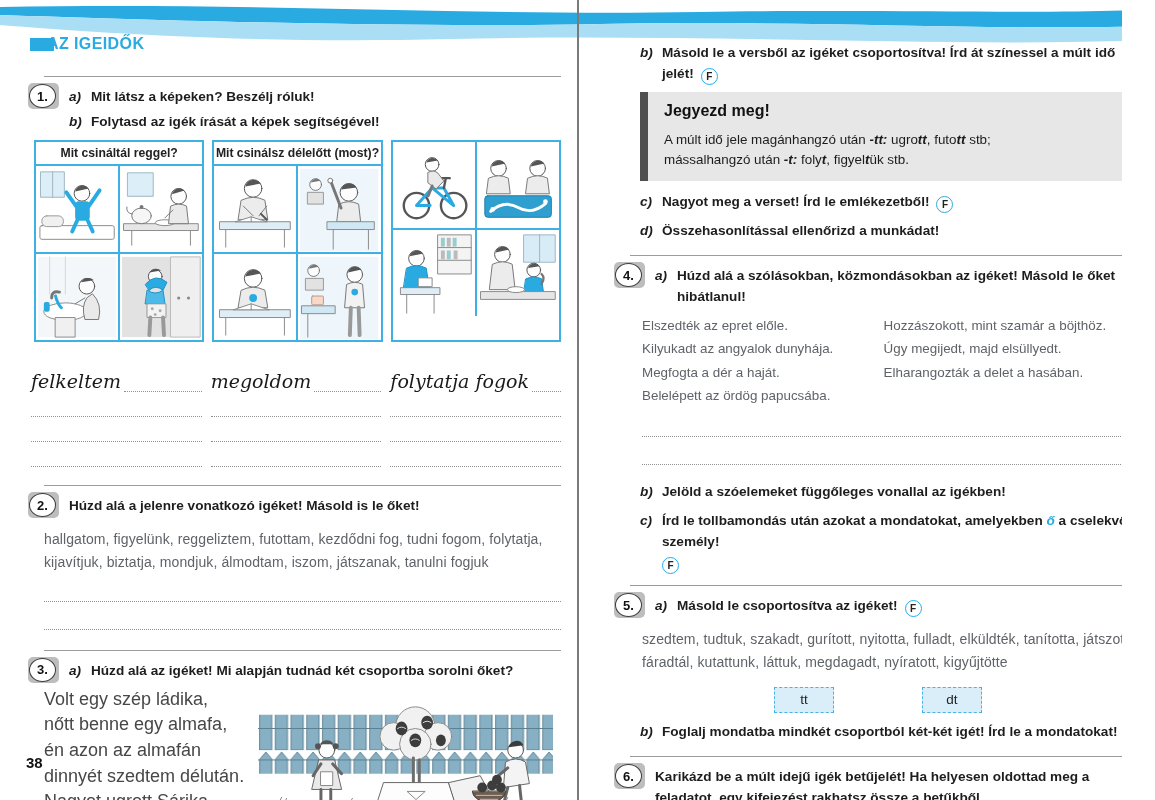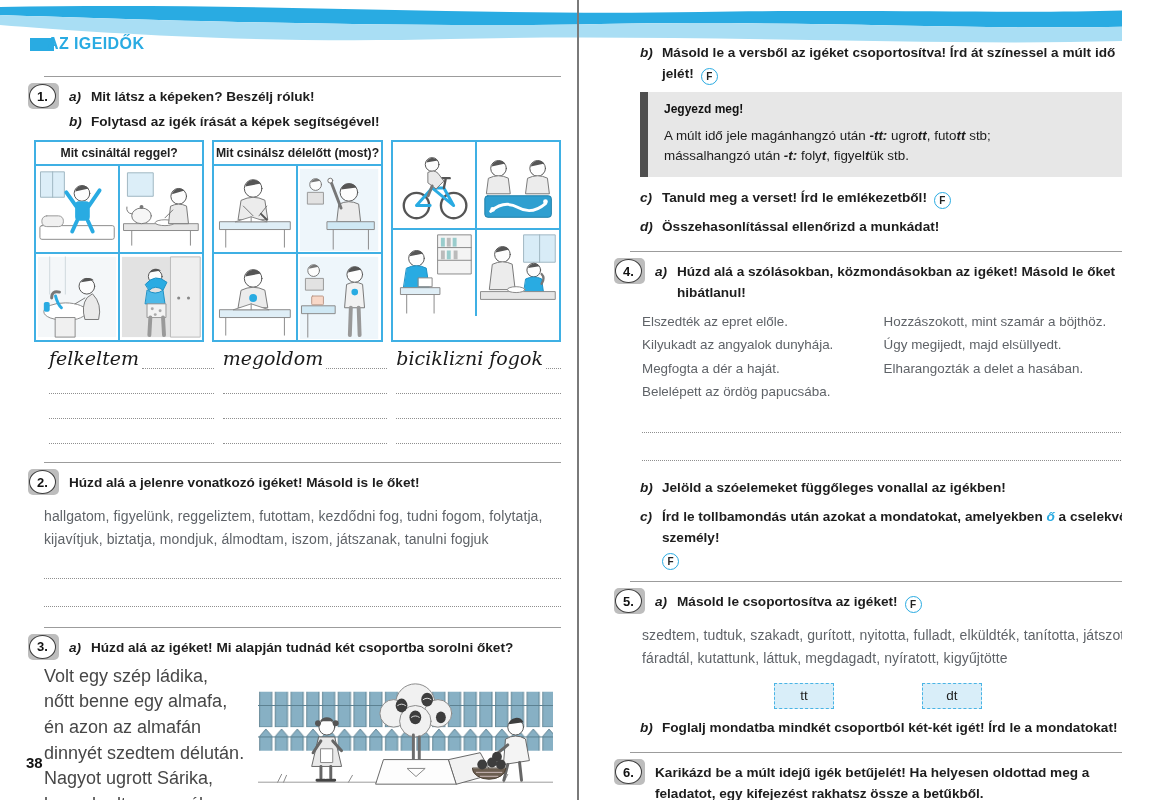--- a/index.html
+++ b/index.html
@@ -22,47 +22,47 @@
                border-radius:50%;display:flex;align-items:center;justify-content:center;
                font-weight:bold;font-size:13px;color:#111;}
   .tasks{flex:1;padding-top:3px;}
   .task{display:flex;gap:8px;font-size:13.6px;font-weight:600;color:#1d1d1d;line-height:1.55;}
   .task .marker{font-style:italic;flex:0 0 14px;}
   .ficon{display:inline-flex;flex:0 0 auto;width:15px;height:15px;border:1.7px solid #29abe2;border-radius:50%;
          background:#fff;color:#222;font-weight:bold;font-size:10px;font-style:normal;
          align-items:center;justify-content:center;margin-left:7px;position:relative;top:2px;}
 
   
-  .panels{display:flex;gap:8px;margin:8px 0 1px 4px;}
+  .panels{display:flex;gap:8px;margin:8px 0 24px 4px;}
   .panel{flex:1;border:2px solid #3fb0e4;}
   .panel .caption{height:22px;display:flex;align-items:center;justify-content:center;
                   font-size:12.2px;font-weight:600;color:#222;border-bottom:2px solid #3fb0e4;}
   .imgs{display:grid;grid-template-columns:1fr 1fr;gap:2px;background:#3fb0e4;}
   .cell{background:#fff;height:86px;overflow:hidden;}
   .cell svg{width:100%;height:100%;display:block;}
 
-  .answers{display:flex;gap:9px;margin-left:19px;}
+  .answers{display:flex;gap:9px;margin-left:1px;}
   .anscol{flex:1;}
   .handline{display:flex;align-items:flex-end;height:26px;}
   .handword{font-family:"DejaVu Serif",serif;font-style:italic;font-size:19px;color:#1a1a1a;white-space:nowrap;}
   .handtail{flex:1;border-bottom:1.6px dotted #8f8f8f;height:4px;margin-left:3px;}
   .dotline{border-bottom:1.6px dotted #8f8f8f;height:24px;}
   .dotline.wide{margin-left:14px;}
 
   .wordlist{margin:6px 0 0 14px;font-size:14px;color:#5f6368;line-height:1.6;letter-spacing:.1px;}
   .sayings{display:grid;grid-template-columns:1fr 1.12fr;column-gap:10px;row-gap:2px;
            margin:8px 0 0 26px;font-size:13.4px;color:#5f6368;line-height:1.58;}
   .poemwrap{display:flex;gap:14px;margin-left:14px;margin-top:4px;}
   .poem{font-family:Liberation Sans, sans-serif;font-size:18px;color:#474747;line-height:1.42;}
   .attrib{font-family:"Liberation Serif",serif;font-style:italic;font-size:11.8px;color:#555;margin-top:3px;}
 
   .notebox{display:flex;margin:8px 0 10px 24px;}
   .notebar{width:8px;background:#4f4f4f;}
   .notebody{flex:1;background:#e7e7e7;padding:10px 14px 12px 16px;}
-  .notetitle{font-size:12px;font-weight:bold;color:#111;margin-bottom:10px;}
+  .notetitle{font-size:16px;font-weight:bold;color:#111;margin-bottom:10px;}
   .noteline{font-size:13.4px;color:#1c1c1c;line-height:1.45;}
 
   .groupboxes{display:flex;gap:88px;margin:10px 0 8px 158px;}
   .gbox{width:58px;height:24px;display:flex;align-items:center;justify-content:center;
         background:#d9eef9;border:1.6px dashed #49b4e5;font-size:13.5px;color:#222;}
 
   .pagenum{position:absolute;bottom:-762px;font-size:15px;font-weight:bold;color:#111;}
   .pn-left{left:-4px;top:718px;bottom:auto;}
   .pn-right{right:0;top:714px;bottom:auto;text-align:right;}
   .sketch{stroke-linecap:round;stroke-linejoin:round;}
@@ -319,21 +319,21 @@
           <div class="handline">
               <span class="handword">megoldom</span>
               <span class="handtail"></span>
             </div>
           <div class="dotline"></div>
           <div class="dotline"></div>
           <div class="dotline"></div>
         </div>
         <div class="anscol">
           <div class="handline">
-              <span class="handword">biciklizni fogok</span>
+              <span class="handword">folytatja fogok</span>
               <span class="handtail"></span>
             </div>
           <div class="dotline"></div>
           <div class="dotline"></div>
           <div class="dotline"></div>
         </div>
       </div>
     </section>
 
     <section style="margin-top:18px;">
@@ -442,21 +442,21 @@
       <div class="notebar"></div>
       <div class="notebody">
         <div class="notetitle">Jegyezd meg!</div>
         <div class="noteline"><span>A múlt idő jele magánhangzó után </span><span style="font-weight: bold; font-style: italic;">-tt:</span><span> ugro</span><span style="font-weight: bold; font-style: italic;">tt</span><span>, futo</span><span style="font-weight: bold; font-style: italic;">tt</span><span> stb;</span></div>
         <div class="noteline"><span>mássalhangzó után </span><span style="font-weight: bold; font-style: italic;">-t:</span><span> foly</span><span style="font-weight: bold; font-style: italic;">t</span><span>, figyel</span><span style="font-weight: bold; font-style: italic;">t</span><span>ük stb.</span></div>
       </div>
     </div>
 
     <div class="task" style="margin-left:24px;">
       <span class="marker">c)</span>
-      <span><span>Tanuld meg a verset! Írd le emlékezetből!</span><span class="ficon">F</span></span>
+      <span><span>Nagyot meg a verset! Írd le emlékezetből!</span><span class="ficon">F</span></span>
     </div>
     <div class="task" style="margin-left:24px;margin-top:8px;">
       <span class="marker">d)</span>
       <span>Összehasonlítással ellenőrizd a munkádat!</span>
     </div>
 
     <section style="margin-top:14px;">
       <hr class="rule">
       <div class="exrow">
         <span class="exnum">

